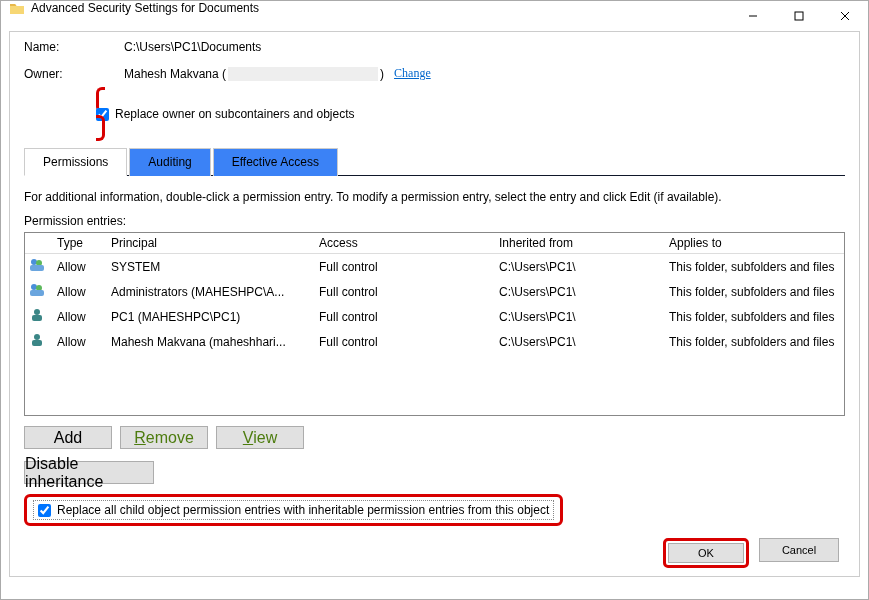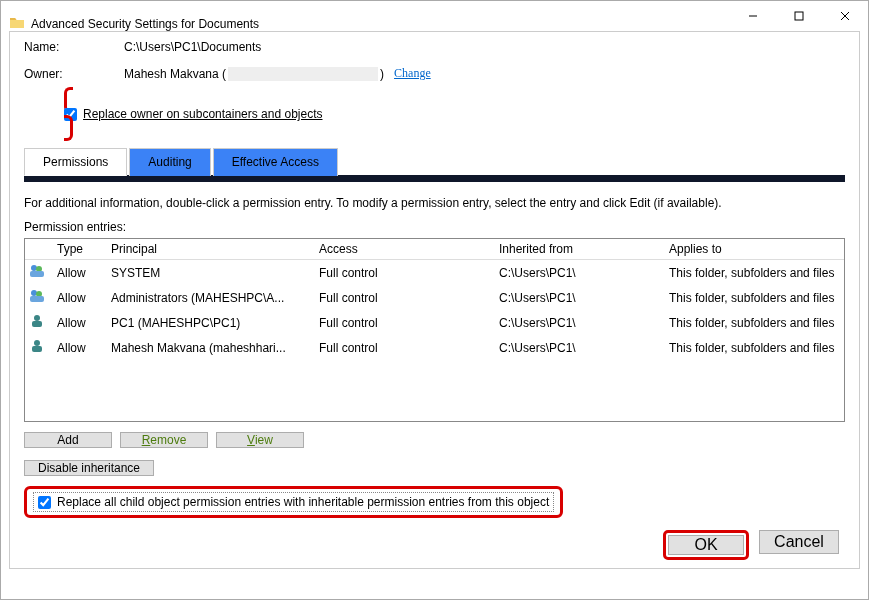--- a/index.html
+++ b/index.html
@@ -8,21 +8,21 @@
   font-size: 12px;
   background: #fff;
   color: #000;
   width: 869px;
   height: 600px;
   overflow: hidden;
   border: 1px solid #aaa;
 }
 .titlebar {
   display: flex;
-  align-items: flex-end;
+  align-items: flex-start;
   height: 30px;
   padding-left: 8px;
 }
 .titlebar .icon { width: 16px; height: 16px; margin-right: 6px; }
 .titlebar .title { font-size: 12px; flex: 1; }
 .win-controls { display: flex; height: 100%; }
 .win-btn { width: 46px; display:flex; align-items:center; justify-content:center; }
 .win-btn svg { width: 10px; height: 10px; }
 .content {
   border: 1px solid #ccc;
@@ -37,21 +37,21 @@
   margin: 0 2px;
 }
 .link { color: #0066cc; text-decoration: underline; margin-left: 10px; cursor:pointer;font-family:Liberation Serif, serif;}
 .highlight-red {
   border: 3px solid #d80000;
   border-radius: 6px;
   padding: 3px 6px;
 }
 .check-row { display:flex; align-items:center; gap:6px; }
 .check-row input[type=checkbox]{ width:13px; height:13px; }
-.tabs { display:flex; border-bottom: 7px solid #0f172a; margin-top: 12px;}
+.tabs { display:flex; border-bottom: 1px solid #0f172a; margin-top: 12px;}
 .tab {
   padding: 6px 18px;
   background: #3b82f6;
   border: 1px solid #ccc;
   border-bottom: none;
   position: relative;
   top: 1px;
   margin-right: 2px;
   cursor:pointer;
 }
@@ -63,43 +63,43 @@
 .entries-header { border-bottom: 1px solid #ddd; font-weight: normal; }
 .col-icon { width: 28px; }
 .col-type { width: 54px; }
 .col-principal { width: 208px; white-space:nowrap; overflow:hidden; text-overflow: ellipsis; padding-right:8px;}
 .col-access { width: 180px; }
 .col-inherited { width: 170px; }
 .col-applies { flex:1; }
 .entries-row .col-icon svg { width:16px; height:16px; }
 .btn-row { display:flex; gap: 8px; margin-top: 10px; }
 .btn {
-  min-width: 88px; height: 16px;
+  min-width: 88px; height: 23px;
   background: #e1e1e1; border: 1px solid #adadad;
   display:flex; align-items:center; justify-content:center;
-  cursor:pointer; font-size:12px;
+  cursor:pointer; font-size:16px;
 }
 .btn.disabled { color: #4d7c0f; }
 .disable-inh { margin-top: 12px; width: 130px; }
 .replace-all-wrap { margin-top: 10px; display:inline-block;border-radius:6px;}
 .replace-all-inner {
   border: 1px dotted #888;
   padding: 2px 4px;
   display:flex; align-items:center; gap:6px;
 }
 .dialog-btns {
   display:flex; justify-content:flex-end; gap: 10px;
   margin-top: 12px;
   padding-right: 6px;
 }
 .dlg-btn {
   width: 80px; height: 24px;
   background: #e1e1e1; border: 1px solid #adadad;
   display:flex; align-items:center; justify-content:center;
-  cursor:pointer; font-size:16px;
+  cursor:pointer; font-size:11px;
 }
 .dlg-highlight { border: 3px solid #d80000; border-radius:5px; padding:2px;}
 .dlg-highlight .dlg-btn { height:20px; width:76px;}
 .underline-acc { text-decoration: underline; }
 </style>
 </head>
 <body>
 
 <div class="titlebar">
   <span class="icon">
@@ -142,21 +142,21 @@
     <div class="field-label">Owner:</div>
     <div class="owner-val">
       <span>Mahesh Makvana (</span>
       <span class="redacted"></span>
       <span>)</span>
       <span class="link">Change</span>
     </div>
   </div>
 
   
-  <div style="margin-left:40px; margin-bottom:6px;text-decoration:underline;">
+  <div style="margin-left:72px; margin-bottom:6px;">
     <span class="highlight-red">
       <span class="check-row">
         <input type="checkbox" checked="" style="">
         <span>Replace owner on subcontainers and objects</span>
       </span>
     </span>
   </div>
 
   
   <div class="tabs">

